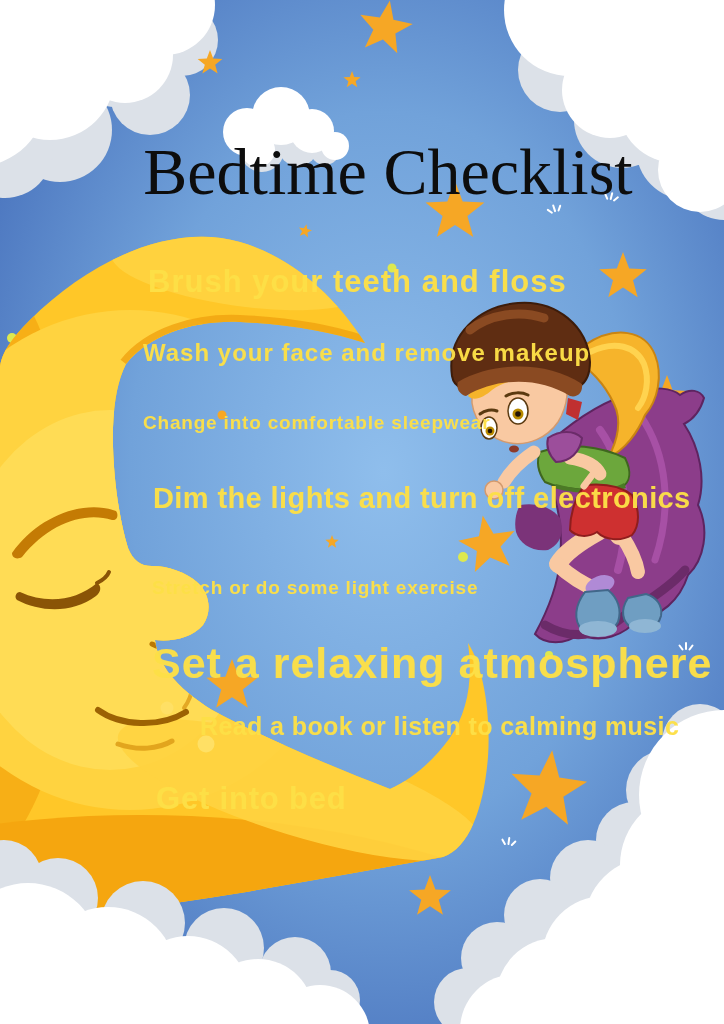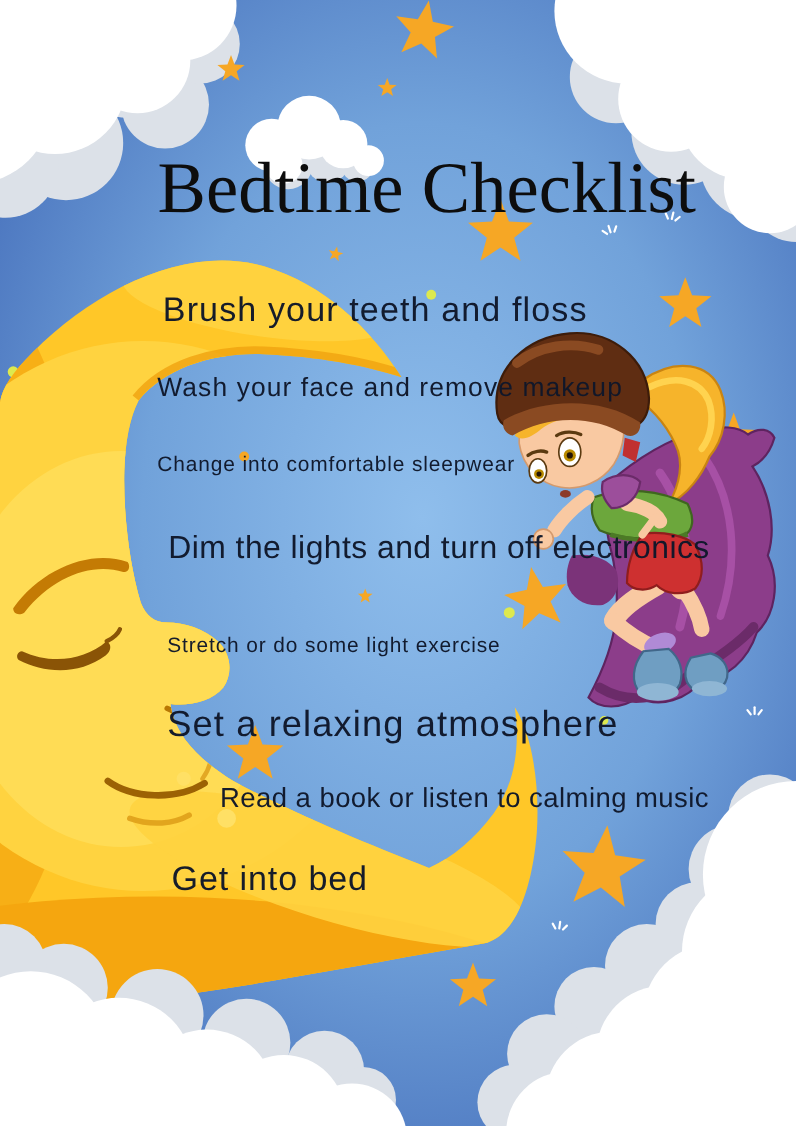--- a/index.html
+++ b/index.html
@@ -11,29 +11,29 @@
   .poster{position:absolute;inset:0;width:576px;height:1024px;}
   .scene{position:absolute;left:0;top:0;width:724px;height:1024px;display:block;}
   .title{
     position:absolute;left:388px;top:134px;transform:translateX(-50%);
     margin:0;white-space:nowrap;
     font-family:"Liberation Serif","DejaVu Serif",serif;
     font-weight:400;font-size:66px;color:#0d0d0d;letter-spacing:0px;
   }
   .checklist{list-style:none;margin:0;padding:0;}
   .item{
-    position:absolute;color:#0f172a;white-space:nowrap;line-height:1.05;
-    font-weight:400;opacity:.97;
+    position:absolute;color:#fde047;white-space:nowrap;line-height:1.05;
+    font-weight:700;opacity:.97;
   }
   .item-1{left:148px;top:266px;font-size:31px;letter-spacing:1px;}
   .item-2{left:143px;top:340px;font-size:24px;letter-spacing:1px;}
   .item-3{left:143px;top:413px;font-size:19px;letter-spacing:.8px;}
   .item-4{left:153px;top:483px;font-size:29px;letter-spacing:.4px;}
   .item-5{left:152px;top:578px;font-size:19px;letter-spacing:.8px;}
-  .item-6{left:152px;top:641px;font-size:33px;letter-spacing:1px;}
+  .item-6{left:152px;top:641px;font-size:43px;letter-spacing:1px;}
   .item-7{left:152px;top:713px;font-size:25px;letter-spacing:.4px;margin-left:48px;}
   .item-8{left:156px;top:783px;font-size:31px;letter-spacing:.8px;text-align:center;}
 </style>
 </head>
 <body>
 
 <div class="poster">
 
 <svg class="scene" viewBox="0 0 724 1024">
   <defs>

